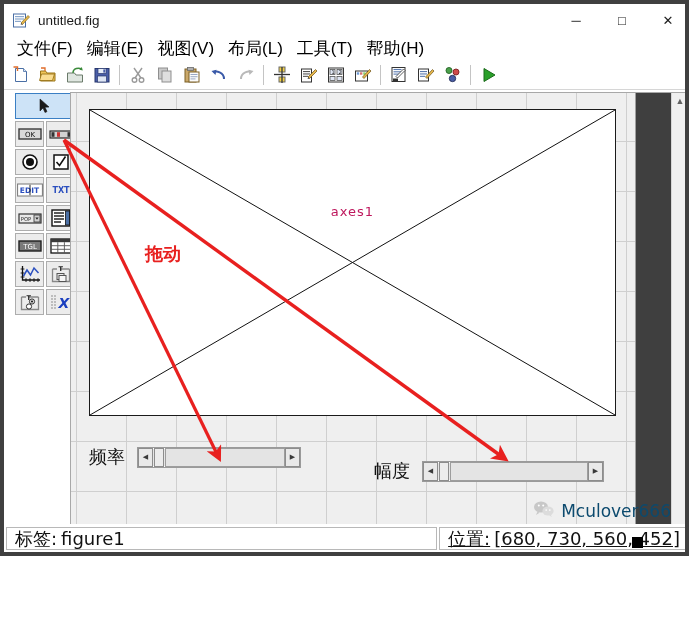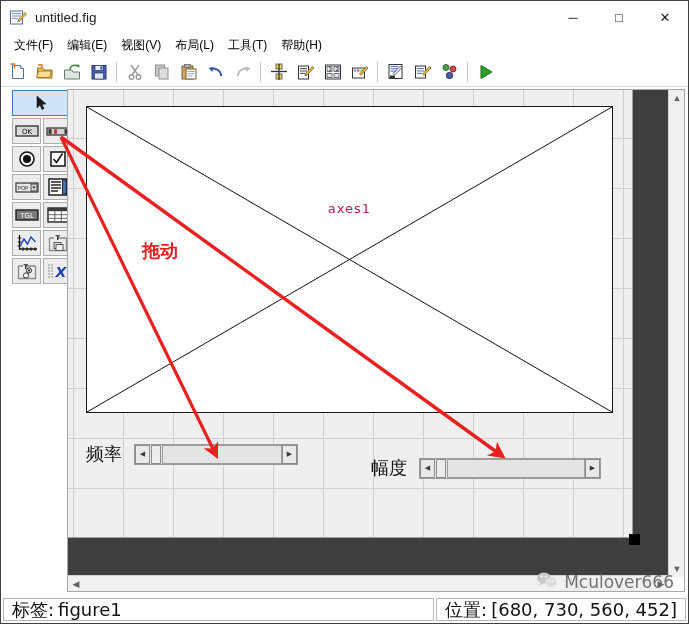--- a/index.html
+++ b/index.html
@@ -5,23 +5,23 @@
   * { box-sizing: border-box; }
   html, body {
     margin: 0; padding: 0;
     width: 689px; height: 624px;
     overflow: hidden;
     font-family: "Liberation Sans", "DejaVu Sans", sans-serif;
     background: #ffffff;
   }
   #app {
     position: relative;
-    width: 689px; height: 624px;
+    width: 689px; height: 556px;
     background: #ffffff;
-    border: 1px solid #404040;
+    border: 4px solid #404040;
     overflow: hidden;
   }
 
   
   #titlebar {
     position: absolute; left: 0; top: 0; width: 687px; height: 32px;
     background: #ffffff;
     display: flex; align-items: center;
   }
   #titlebar .app-icon {
@@ -37,21 +37,21 @@
     width: 46px; height: 32px; display: flex; align-items: center; justify-content: center;
     color: #202020; font-size: 13px; cursor: default;
   }
 
   
   #menubar {
     position: absolute; left: 0; top: 32px; width: 687px; height: 24px;
     background: #ffffff; display: flex; align-items: center; padding-left: 6px;
   }
   #menubar .mi {
-    font-size: 12px; color: #000; padding: 2px 7px; white-space: nowrap;
+    font-size: 17px; color: #000; padding: 2px 7px; white-space: nowrap;
     font-family: "Liberation Sans", sans-serif;
   }
 
   
   #toolbar {
     position: absolute; left: 0; top: 56px; width: 687px; height: 30px;
     background: #ffffff; display: flex; align-items: center; padding-left: 3px;
     border-bottom: 1px solid #d6d6d6;
   }
   .tbbtn {
@@ -176,28 +176,28 @@
   }
   .sbCell {
     border: 1px solid #b8b8b8; margin: 2px 0 2px 0;
     display: flex; align-items: center; padding: 0 8px;
     font-size: 18px; color: #111;
     font-family: "DejaVu Sans", "Liberation Sans", sans-serif;
     white-space: nowrap;
   }
   #sbLabel { flex: 1 1 auto; margin-left: 2px; }
   #sbPoint { flex: 0 0 auto; margin-left: 2px; }
-  #sbPos   { flex: 0 0 auto; margin-left: 2px; margin-right: 2px; }
+  #sbPos   { flex: 0 0 auto; margin-left: 2px; margin-right: 2px; text-decoration: underline; }
   .sbKey { margin-right: 4px; }
 
   
   #watermark {
     position: absolute; right: 14px; bottom: 30px;
     display: flex; align-items: center; gap: 6px;
-    color: #737373; font-size: 17px; z-index: 60;
+    color: #0c4a6e; font-size: 17px; z-index: 60;
     font-family: "DejaVu Sans", sans-serif;
     pointer-events: none;
   }
 </style>
 </head>
 <body>
 
 <div id="app">
 
   <div id="titlebar">
@@ -425,20 +425,34 @@
         </svg>
       </div>
       <div class="pbtn">
         <svg width="18" height="18" viewBox="0 0 18 18">
           <rect x="2" y="2" width="14" height="14" fill="#fff" stroke="#111" stroke-width="1.5"></rect>
           <path d="M4.5 9 L7.5 12.5 L13.5 3.5" fill="none" stroke="#111" stroke-width="1.6"></path>
         </svg>
       </div>
     </div>
 
+    <div class="prow">
+      <div class="pbtn">
+        <svg width="26" height="14" viewBox="0 0 26 14">
+          <rect x="0.6" y="1" width="24.8" height="12" fill="#fff" stroke="#777" stroke-width="1"></rect>
+          <text x="12.5" y="10" font-size="7.5" text-anchor="middle" fill="#2b4fbf" font-family="DejaVu Sans" font-weight="bold">EDIT</text>
+          <path d="M13 1.8 v10.4" stroke="#111" stroke-width="0.9"></path>
+        </svg>
+      </div>
+      <div class="pbtn">
+        <svg width="26" height="14" viewBox="0 0 26 14">
+          <text x="13" y="10" font-size="8" text-anchor="middle" fill="#2b4fbf" font-family="DejaVu Sans" font-weight="bold">TXT</text>
+        </svg>
+      </div>
+    </div>
 
     <div class="prow">
       <div class="pbtn">
         <svg width="24" height="13" viewBox="0 0 24 13">
           <rect x="1" y="2" width="22" height="9" fill="#e8e8e8" stroke="#333" stroke-width="1.2"></rect>
           <text x="8" y="9" font-size="5.4" text-anchor="middle" fill="#333" font-family="DejaVu Sans">POP</text>
           <rect x="16" y="3" width="6" height="7" fill="#d0d0d0" stroke="#333" stroke-width="0.8"></rect>
           <path d="M17.4 5.4 L20.6 5.4 L19 7.8 Z" fill="#222"></path>
         </svg>
       </div>

